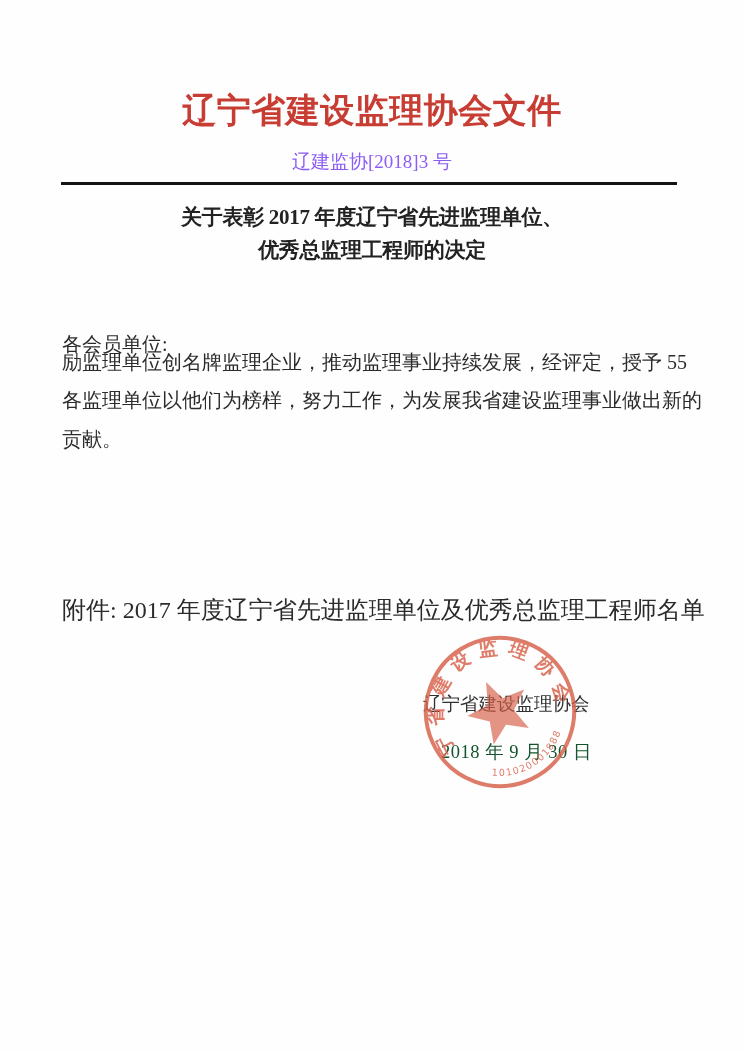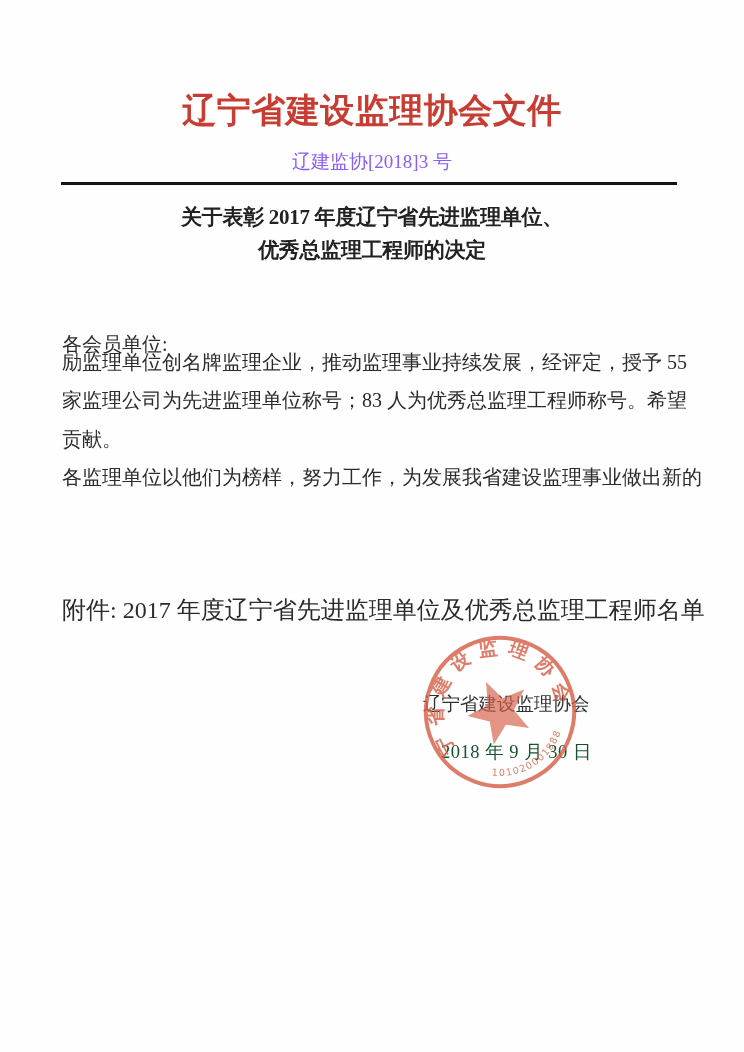--- a/index.html
+++ b/index.html
@@ -90,23 +90,22 @@
 
   <div class="rule"></div>
 
   <div class="doc-title line1">关于表彰 2017 年度辽宁省先进监理单位、</div>
   <div class="doc-title line2">优秀总监理工程师的决定</div>
 
   <div class="salutation">各会员单位:</div>
 
   <div class="body-block">
     <div class="body-line">励监理单位创名牌监理企业，推动监理事业持续发展，经评定，授予 55</div>
-    <div class="body-line">家监理公司为先进监理单位称号；83 人为优秀总监理工程师称号。希望</div>
+    <div class="body-line">各监理单位以他们为榜样，努力工作，为发展我省建设监理事业做出新的</div>
     <div class="body-line last">贡献。</div>
-    <div class="body-line">各监理单位以他们为榜样，努力工作，为发展我省建设监理事业做出新的</div>
   </div>
 
   <div class="attachment">附件: 2017 年度辽宁省先进监理单位及优秀总监理工程师名单</div>
 
   <div class="sig-org">辽宁省建设监理协会</div>
 
   <div class="sig-date">2018 年 9 月 30 日</div>
 
   <svg class="seal" width="170" height="170" viewBox="0 0 170 170" xmlns="http://www.w3.org/2000/svg">
     <g transform="rotate(-25 85 85)">

